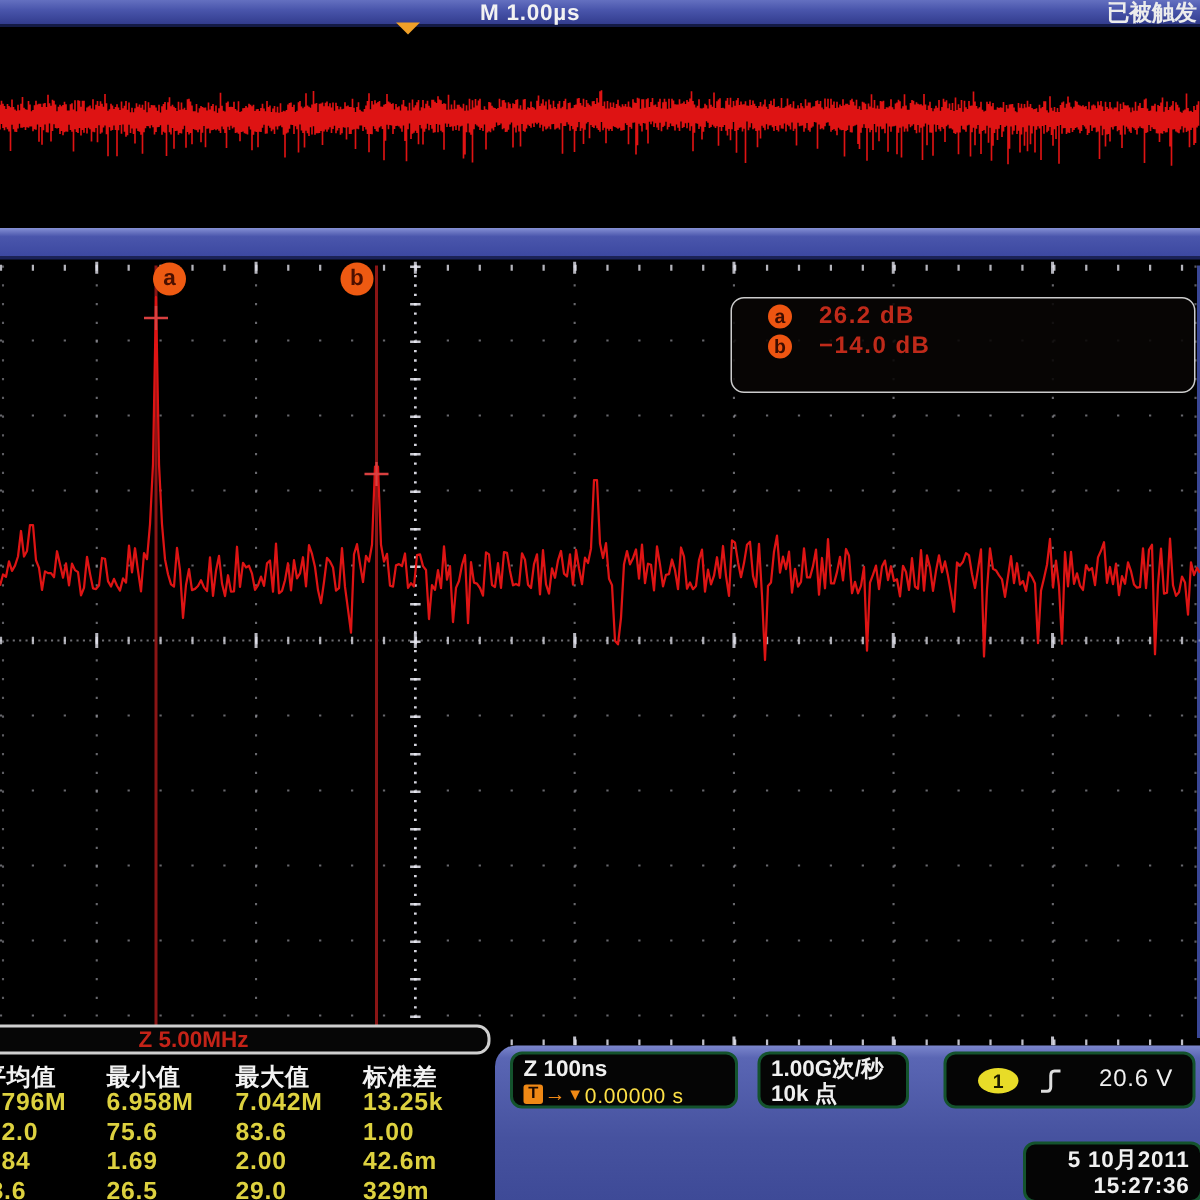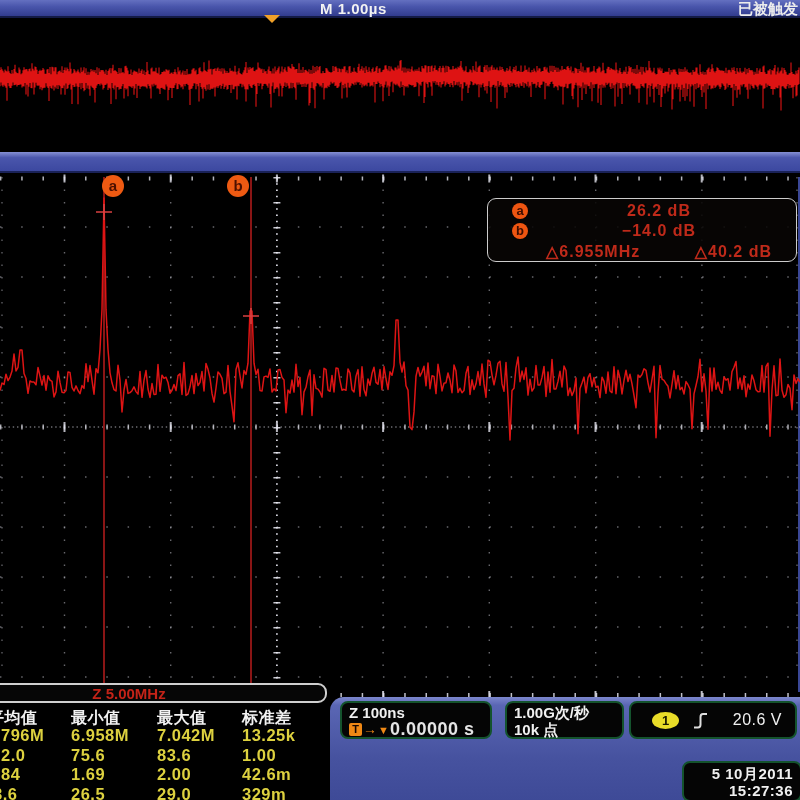--- a/index.html
+++ b/index.html
@@ -20,21 +20,21 @@
     background:linear-gradient(180deg,#8590d4 0%,#4a56ac 30%,#3c48a0 100%);
     border-bottom:2px solid #1a2258; }
   
   #cursor-readout { left:487px; top:198px; width:310px; height:64px; background:rgba(8,6,4,0.88);
     border:1.5px solid #cccccc; border-radius:9px; padding:2px 24px 0 24px; }
   .readout-row { display:grid; grid-template-columns:34px 1fr auto; align-items:center; height:20px; }
   .readout-badge { width:16px; height:16px; border-radius:50%; background:#ee5511; color:#3c0d00;
     font-weight:bold; font-size:13px; line-height:16px; text-align:center; }
   .readout-badge.empty { visibility:hidden; }
   .readout-freq, .readout-level { color:#bf2a1a; font-weight:bold; font-size:16px; letter-spacing:1px; }
-  .readout-level { text-align:center; }
+  .readout-level { text-align:left; }
   
   .cursor-marker { width:22px; height:22px; border-radius:50%; background:#ee5a12; color:#4c1000;
     font-weight:bold; font-size:15px; line-height:21px; text-align:center; }
   #marker-a { left:102px; top:175px; }
   #marker-b { left:227px; top:175px; }
   
   #zoom-label-box { left:-14px; top:683px; width:341px; height:20px; background:#060606;
     border:2px solid #cfcfcf; border-radius:9px; color:#c42318; font-weight:bold; font-size:15px;
     text-align:center; line-height:17px; padding-right:55px; }
   
@@ -43,22 +43,22 @@
     background:linear-gradient(180deg,#7b86cc 0%,#5a66b4 8%,#46529f 60%,#3e4a97 100%);
     border-top-left-radius:14px; }
   .info-box { background:#050505; border:2px solid #14532d; border-radius:8px; }
   #zoom-time-box { left:340px; top:701px; width:152px; height:38px; padding:1px 0 0 7px; }
   #zoom-time-scale { color:#f0f0f0; font-weight:bold; font-size:15px; line-height:17px; }
   #zoom-time-trigger { height:17px; display:flex; align-items:center; }
   #t-icon { width:13px; height:13px; background:#ef8815; color:#1a0800; border-radius:2px;
     font-weight:bold; font-size:11px; line-height:13px; text-align:center; }
   #t-arrow { color:#ef8815; font-weight:bold; font-size:14px; line-height:13px; margin:0 1px; }
   #t-marker { color:#ef8815; font-size:11px; margin-right:1px; }
-  #t-value { color:#e5e5e5; font-weight:bold; font-size:18px; letter-spacing:0.5px; }
-  #acquisition-box { left:505px; top:701px; width:119px; height:38px; padding:1px 0 0 7px; }
+  #t-value { color:#fde047; font-weight:normal; font-size:14px; letter-spacing:0.5px; }
+  #acquisition-box { left:505px; top:701px; width:101px; height:38px; padding:1px 0 0 7px; }
   #acquisition-box div { color:#f0f0f0; font-weight:bold; font-size:15px; line-height:17px; }
   #trigger-box { left:629px; top:701px; width:168px; height:38px; display:flex; align-items:center; padding:0 13px 0 21px; }
   #channel-badge { width:27px; height:17px; background:#e8dc28; border-radius:50%; color:#1a1a00;
     font-weight:bold; font-size:13px; line-height:17px; text-align:center; }
   #slope-icon { margin-left:14px; }
   #trigger-level { margin-left:auto; color:#f0f0f0; font-weight:normal; font-size:16px; letter-spacing:0.5px; }
   #datetime-box { left:682px; top:761px; width:120px; height:41px; padding:2px 7px 0 0; text-align:right; }
   #datetime-box div { color:#f0f0f0; font-weight:bold; font-size:15px; line-height:17px; letter-spacing:0.5px; }
   
   .tbl-row { left:0; width:330px; height:19px; }
@@ -123,25 +123,20 @@
 
 <div class="abs" id="cursor-readout">
   <div class="readout-row">
     <span class="readout-badge">a</span>
     <span class="readout-level">26.2 dB</span>
   </div>
   <div class="readout-row">
     <span class="readout-badge">b</span>
     <span class="readout-level">−14.0 dB</span>
   </div>
-  <div class="readout-row">
-    <span class="readout-badge empty"></span>
-    <span class="readout-freq">△6.955MHz</span>
-    <span class="readout-level">△40.2 dB</span>
-  </div>
 </div>
 
 <div class="abs cursor-marker" id="marker-a" style="left: 102px;">a</div>
 <div class="abs cursor-marker" id="marker-b" style="left: 227px;">b</div>
 
 <div class="abs" id="bottom-area"></div>
 <div class="abs" id="bottom-panel"></div>
 
 <div class="abs" id="zoom-label-box">Z 5.00MHz</div>
 

